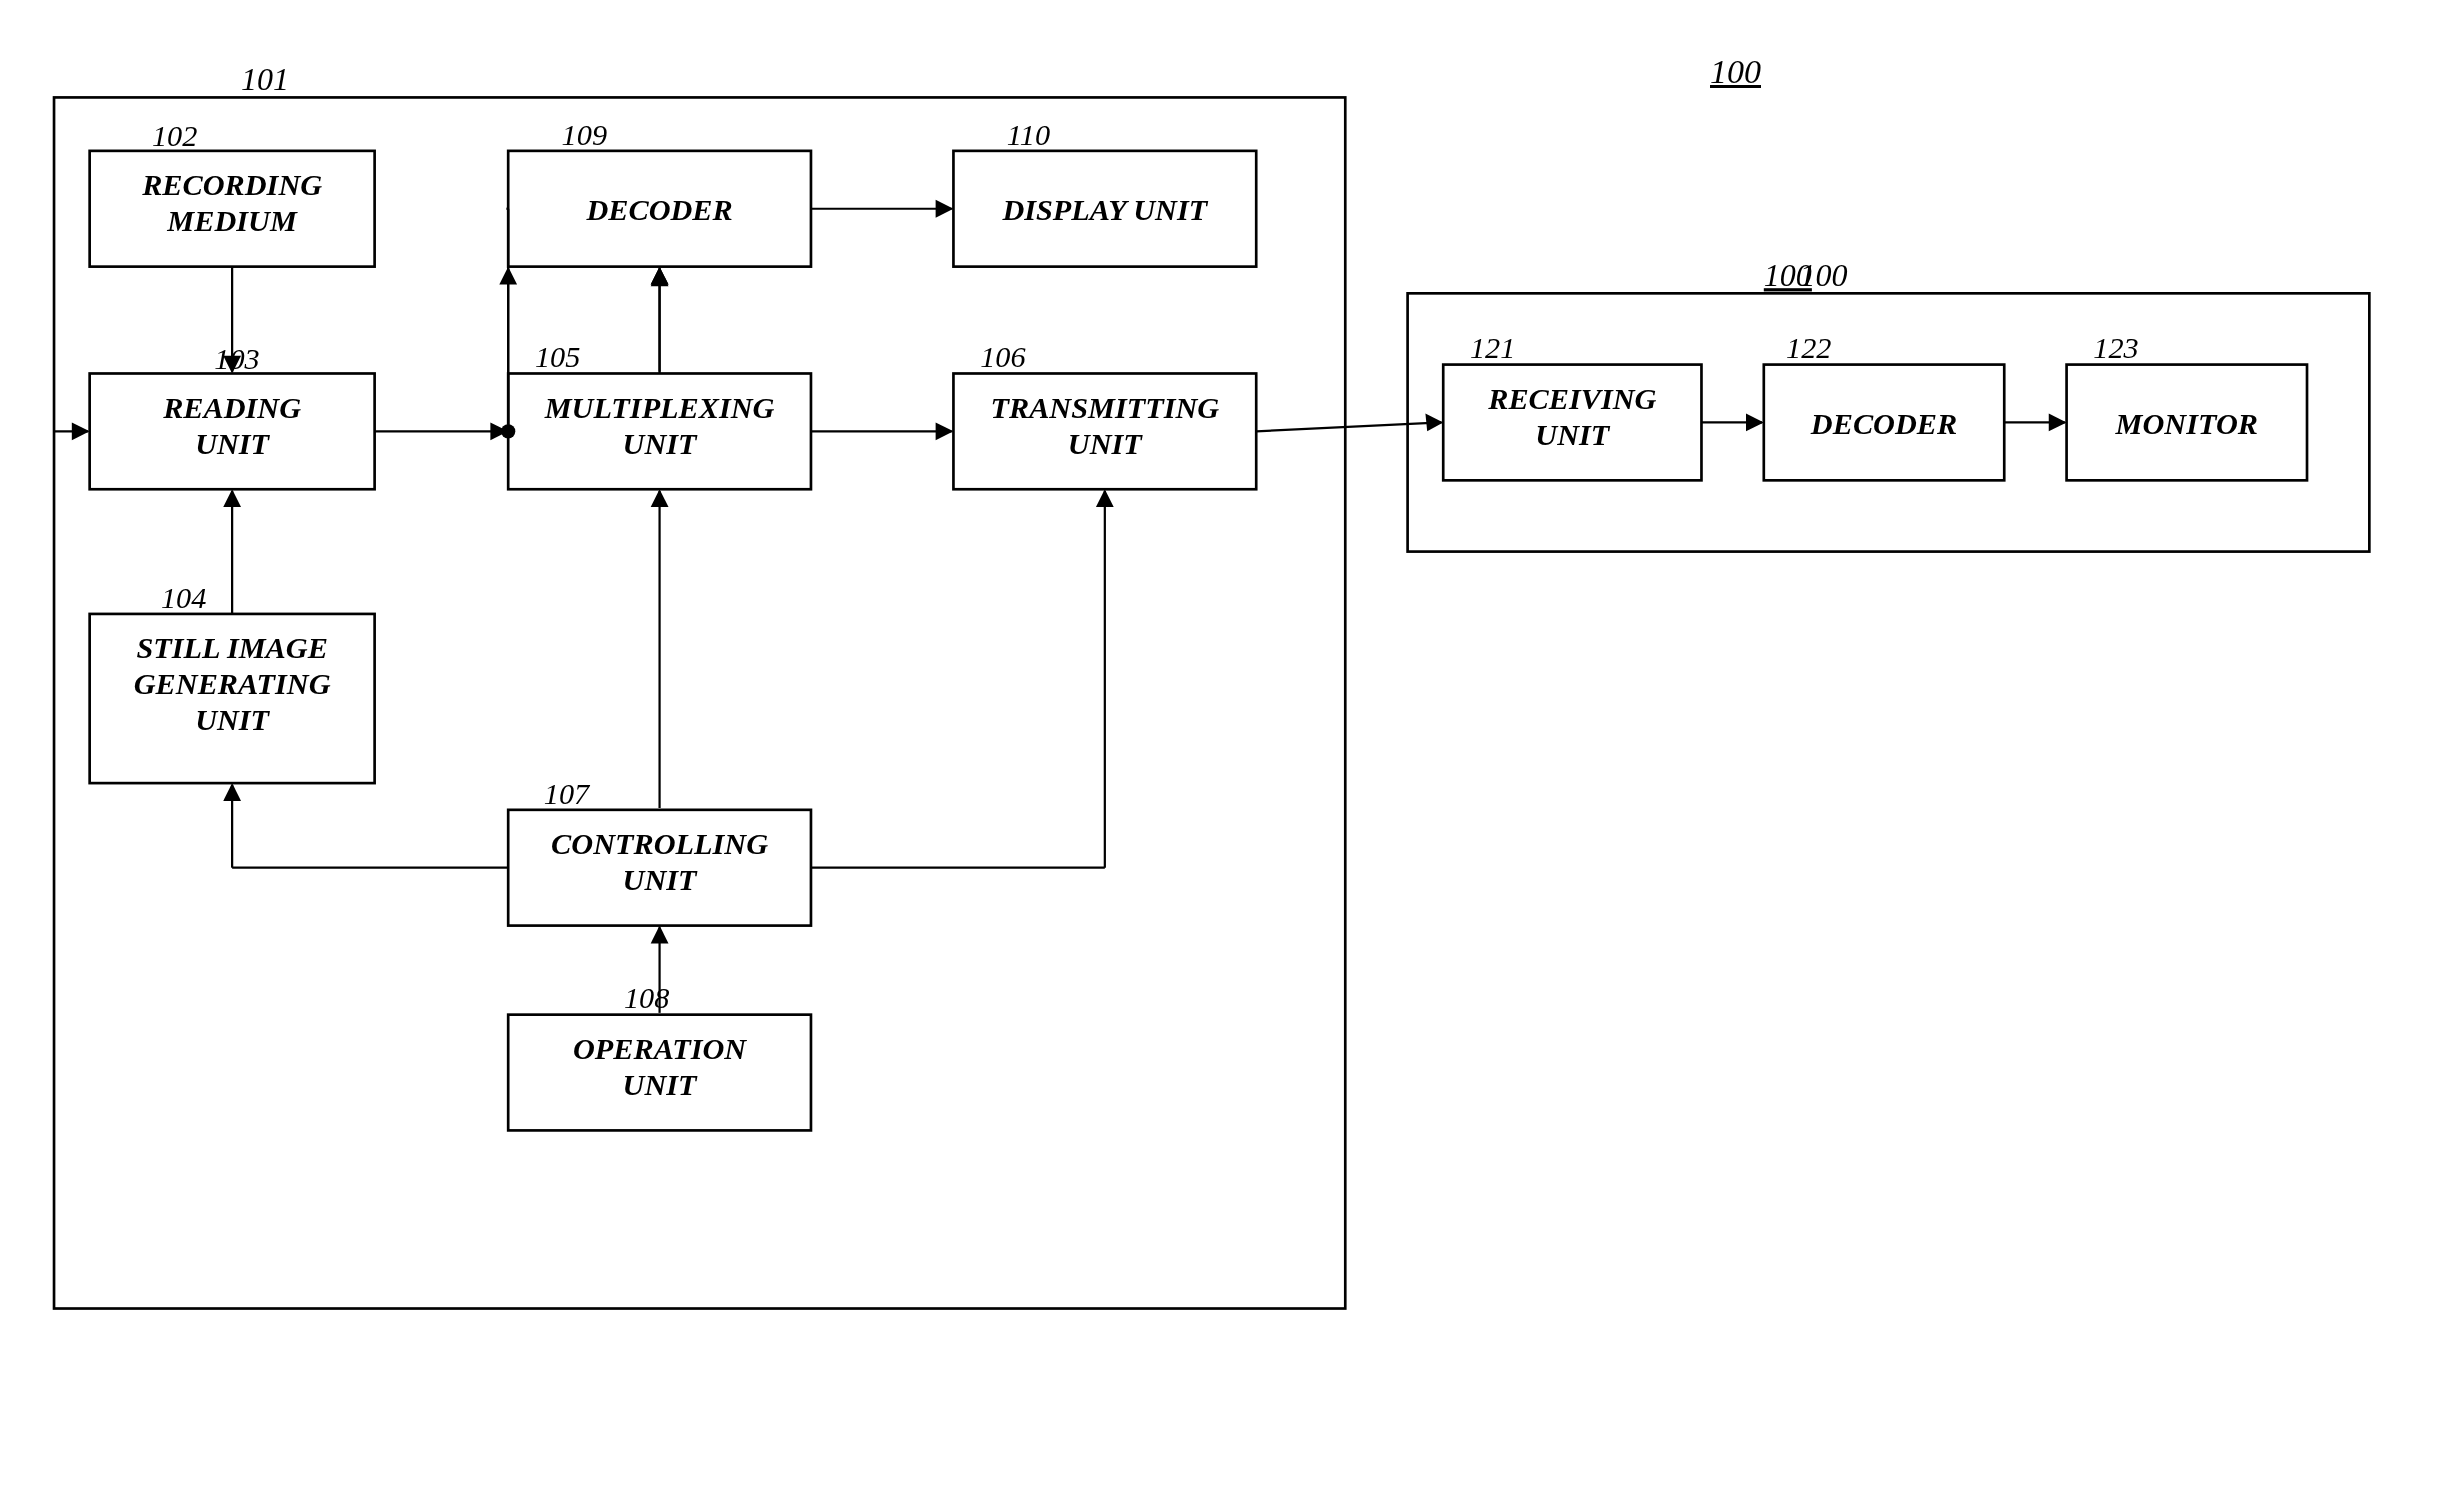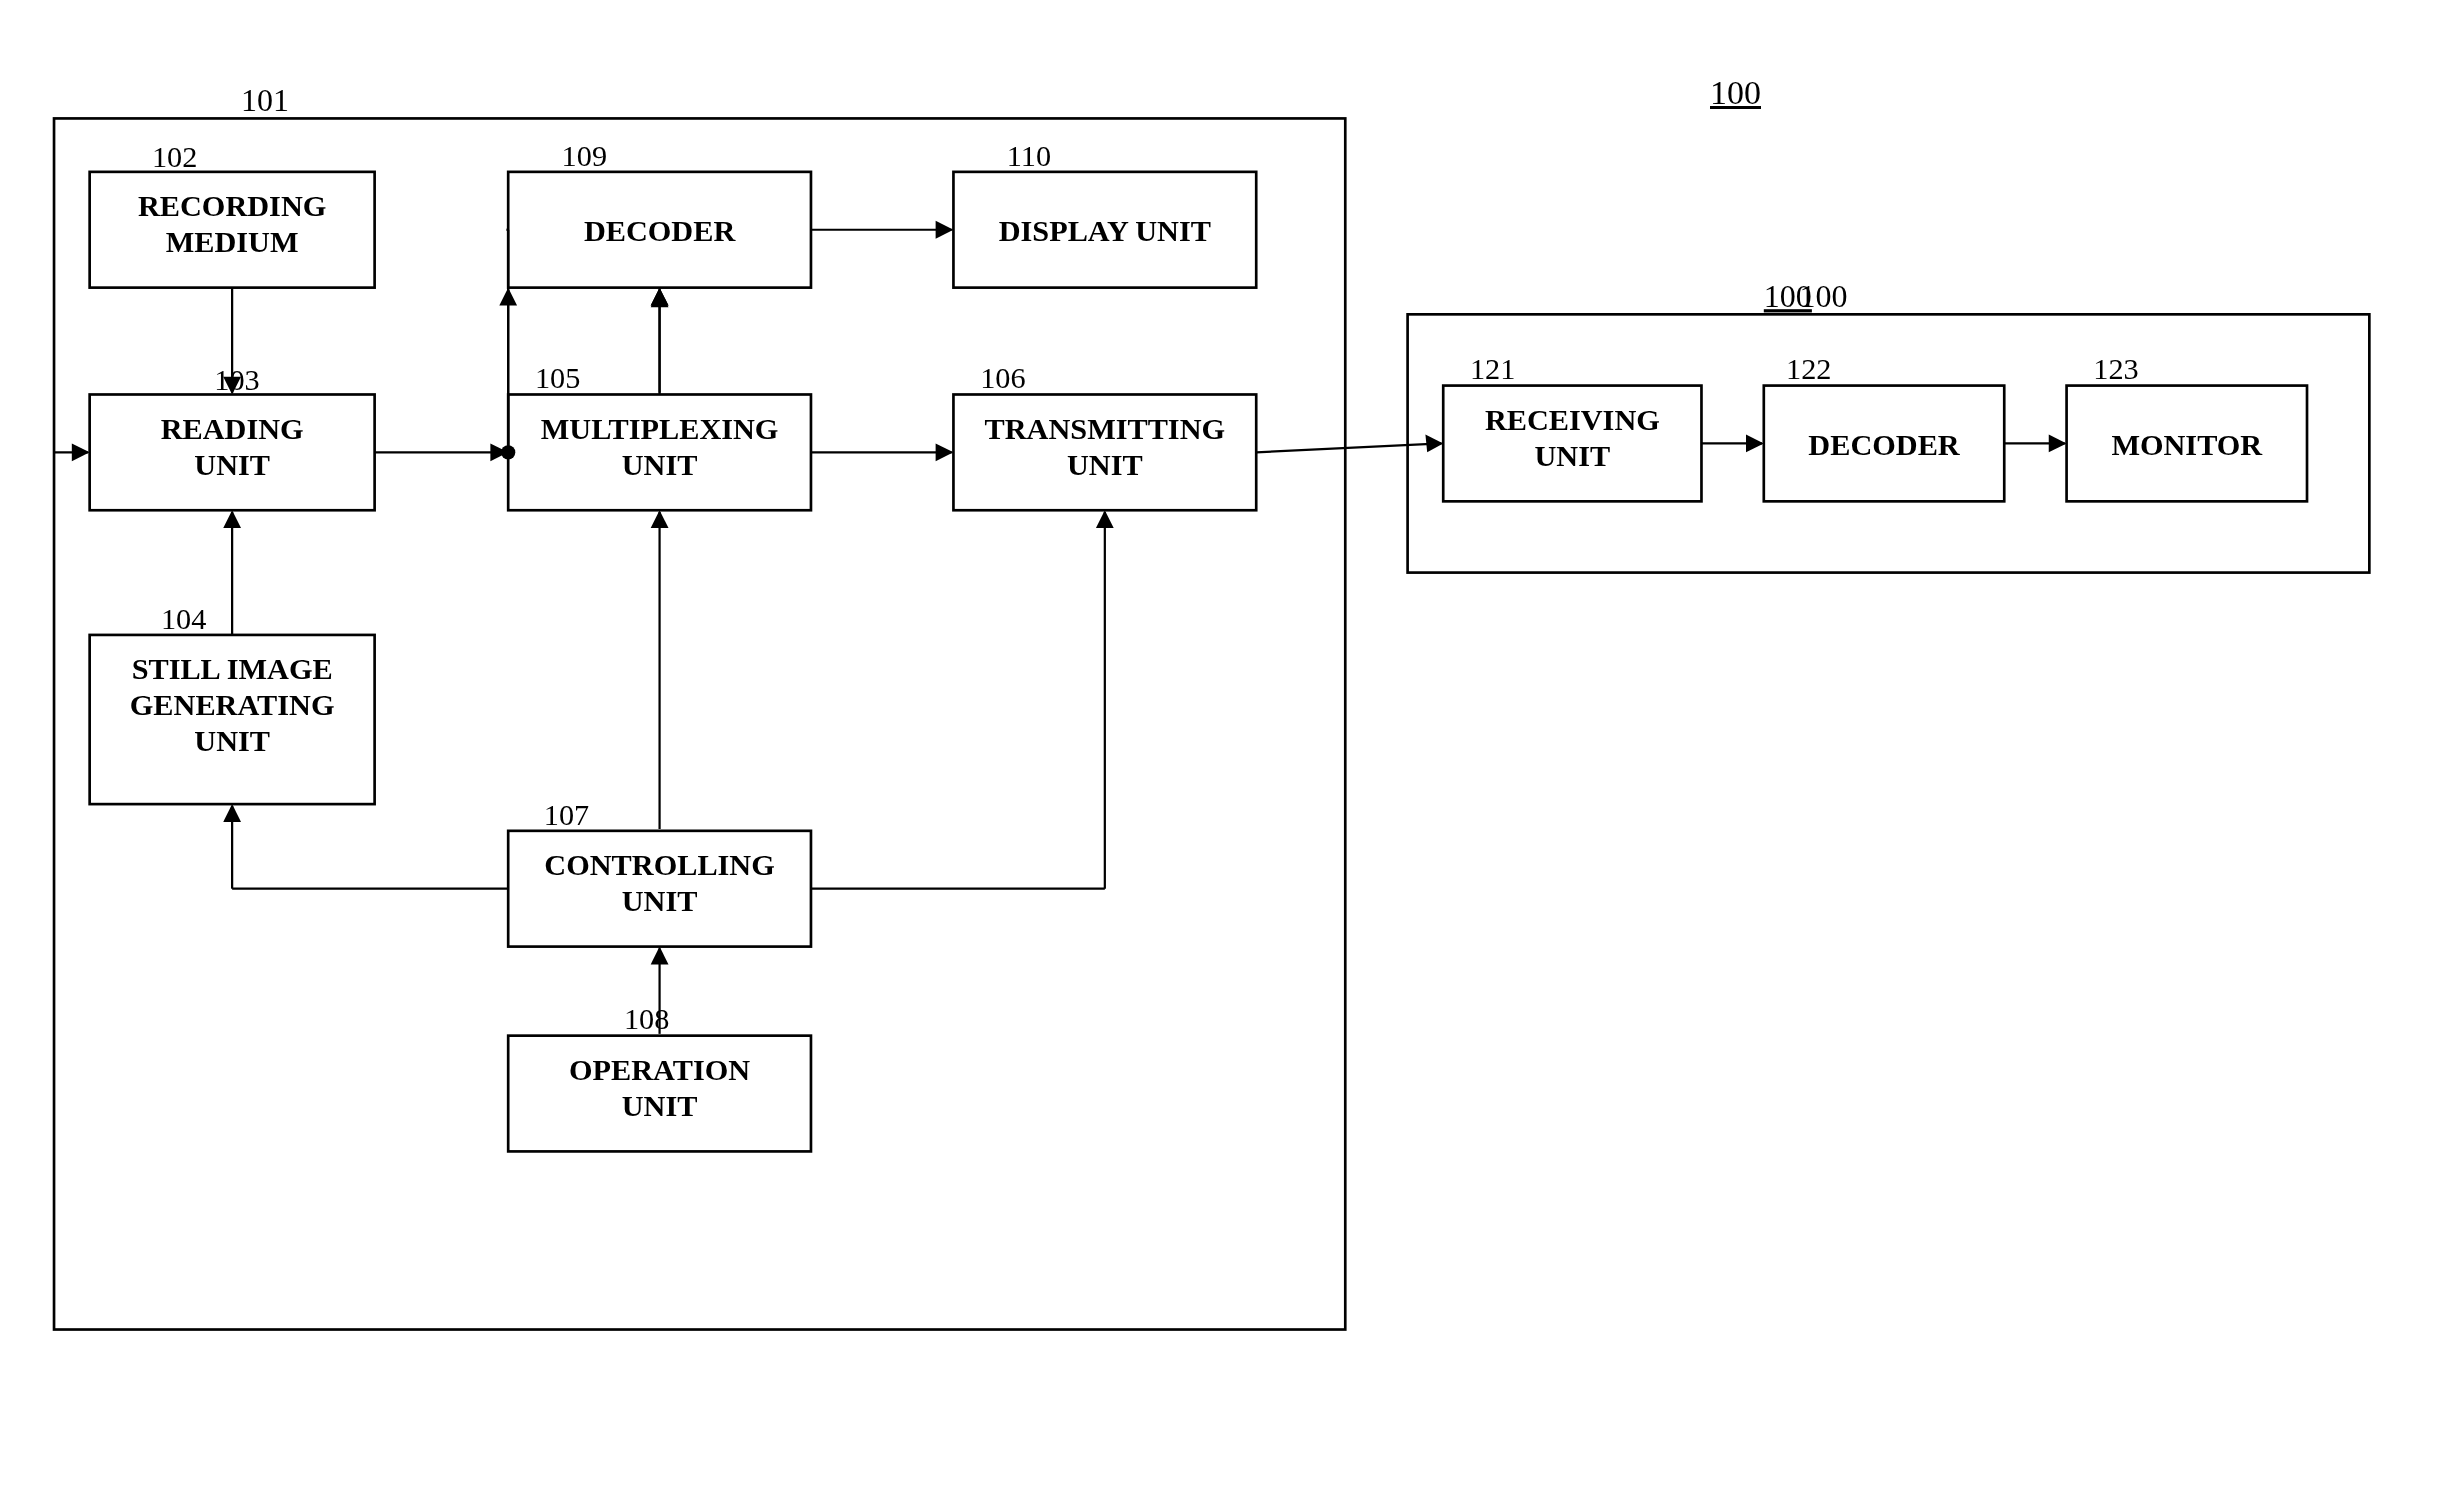--- a/index.html
+++ b/index.html
@@ -7,24 +7,25 @@
       background: #fff;
       font-family: 'Times New Roman', Times, serif;
       width: 2462px;
       height: 1490px;
       position: relative;
       overflow: hidden;
     }
 
     .diagram-container {
       position: absolute;
-      top: 65px;
+      top: 44px;
       left: 36px;
       width: 2387px;
       height: 1407px;
+      font-style: italic;
     }
 
     
     .arrows-svg {
       position: absolute;
       top: 0;
       left: 0;
       width: 100%;
       height: 100%;
       pointer-events: none;

